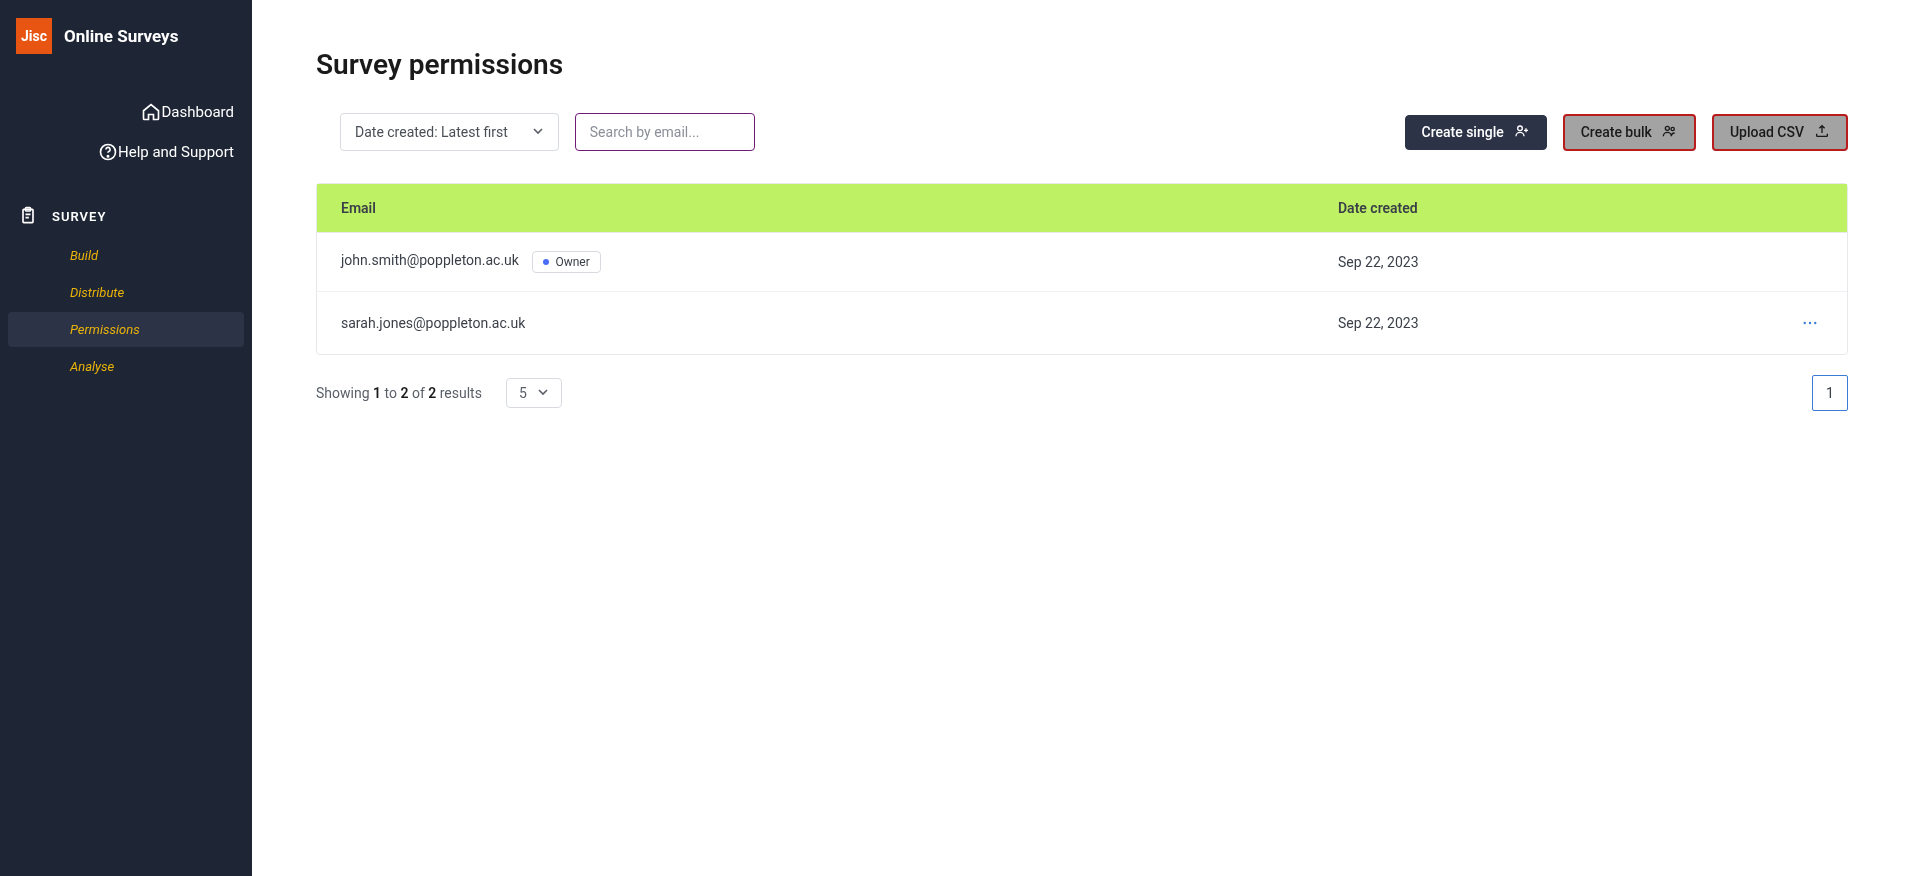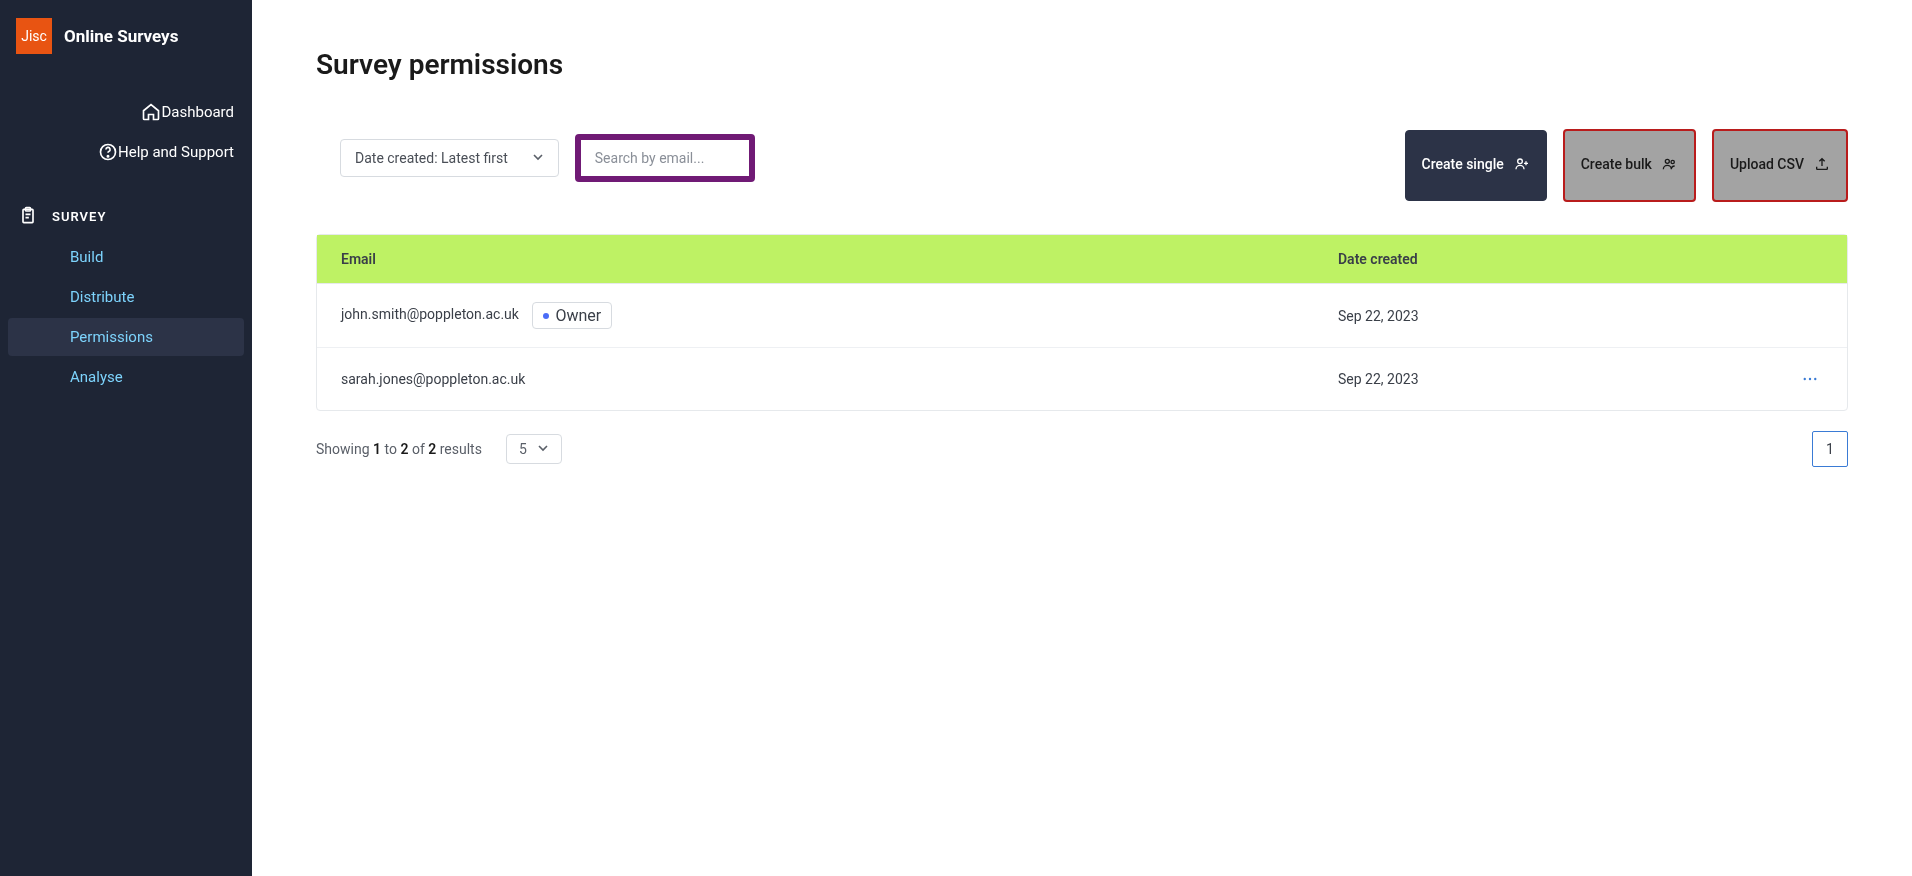--- a/index.html
+++ b/index.html
@@ -2,55 +2,55 @@
 <html><head>
   <meta charset="utf-8">
   <style>
     * { box-sizing: border-box; margin: 0; padding: 0; }
     body { font-family: -apple-system, BlinkMacSystemFont, "Segoe UI", Roboto, sans-serif; color: #1a1a1a; background: #fff; }
     .app { display: flex; width: 1912px; height: 876px; }
     
     
     .sidebar { width: 252px; background: #1e2535; color: #fff; display: flex; flex-direction: column; }
     .brand { display: flex; align-items: center; padding: 18px 16px; gap: 12px; }
-    .logo { width: 36px; height: 36px; background: #e85412; display: flex; align-items: center; justify-content: center; color: #fff; font-weight: 400; font-size: 14px; }
+    .logo { width: 36px; height: 36px; background: #e85412; display: flex; align-items: center; justify-content: center; color: #fff; font-weight: 700; font-size: 14px; }
     .brand-text { font-weight: 700; font-size: 17px; color: #fff; }
     .nav { padding-top: 20px; flex: 1; }
     .nav-item { display: flex; align-items: center; gap: 0; padding: 10px 18px; color: #fff; font-size: 15px; cursor: pointer; justify-content: flex-end; }
     .nav-icon { width: 20px; height: 20px; display: flex; align-items: center; justify-content: center; }
     .nav-section { display: flex; align-items: center; gap: 14px; padding: 10px 18px; margin-top: 24px; color: #fff; font-size: 13px; font-weight: 600; letter-spacing: 1px; }
-    .nav-sub { padding: 10px 18px 10px 62px; color: #7dd3fc; font-size: 15px; cursor: pointer; border-radius: 4px; margin: 2px 8px 2px 8px; }
+    .nav-sub { padding: 10px 18px 10px 62px; color: #eab308; font-size: 13px; cursor: pointer; border-radius: 4px; margin: 2px 8px 2px 8px; font-style: italic; }
     .nav-sub.active { background: #2c3347; }
     
     .user-footer { background: #2c3347; padding: 16px; display: flex; gap: 14px; align-items: flex-start; }
     .avatar { width: 36px; height: 36px; border-radius: 50%; background: #c8ccd4; display: flex; align-items: center; justify-content: center; overflow: hidden; }
     .avatar svg { width: 36px; height: 36px; }
     .user-info { display: flex; flex-direction: column; gap: 2px; }
     .user-name { font-weight: 700; font-size: 14px; color: #fff; }
     .user-org { font-size: 13px; color: #b5bcc9; }
     .logout { font-size: 13px; color: #fff; margin-top: 4px; cursor: pointer; }
     
     
     .main { flex: 1; padding: 48px 64px; overflow: auto; }
     .page-title { font-size: 28px; font-weight: 600; margin-bottom: 32px; }
     .toolbar { display: flex; gap: 16px; align-items: center; margin-bottom: 32px; }
     .dropdown { border: 1px solid #d7dbe0; border-radius: 4px; padding: 10px 14px; font-size: 14px; color: #4a4f57; background: #fff; display: flex; align-items: center; gap: 24px; cursor: pointer; min-width: 200px; justify-content: space-between; margin-left: 24px; }
-    .search { border: 6px solid #701a75; border-radius: 4px; padding: 10px 14px; font-size: 14px; color: #4a4f57; background: #fff; width: 180px; }
+    .search { border: 1px solid #701a75; border-radius: 4px; padding: 10px 14px; font-size: 14px; color: #4a4f57; background: #fff; width: 180px; }
     .search::placeholder { color: #8a8f98; }
     .spacer { flex: 1; }
-    .btn { border-radius: 4px; padding: 25px 16px; font-size: 14px; display: inline-flex; gap: 10px; cursor: pointer; font-weight: 500; margin-top: 16px; }
+    .btn { border-radius: 4px; padding: 7px 16px; font-size: 14px; display: inline-flex; align-items: center; gap: 10px; cursor: pointer; font-weight: 500; }
     .btn-primary { background: #2c3347; color: #fff; border: 1px solid #2c3347; }
     .btn-outline { background: #a3a3a3; color: #1a1a1a; border: 2px solid #b91c1c; }
     
     
     .table { width: 100%; border: 1px solid #e6e9ec; border-radius: 4px; border-collapse: separate; border-spacing: 0; }
     .table thead th { text-align: left; font-weight: 600; font-size: 14px; color: #3a3f48; background: #bef264; padding: 16px 24px; border-bottom: 1px solid #e6e9ec; }
     .table tbody td { padding: 18px 24px; font-size: 14px; color: #3a3f48; border-bottom: 1px solid #eef0f3; }
     .table tbody tr:last-child td { border-bottom: none; }
-    .badge { display: inline-flex; align-items: center; gap: 6px; border: 1px solid #d7dbe0; border-radius: 4px; padding: 3px 10px; font-size: 16px; color: #3a3f48; margin-left: 10px; }
+    .badge { display: inline-flex; align-items: center; gap: 6px; border: 1px solid #d7dbe0; border-radius: 4px; padding: 3px 10px; font-size: 12px; color: #3a3f48; margin-left: 10px; }
     .dot { width: 6px; height: 6px; border-radius: 50%; background: #4a6cf7; display: inline-block; }
     .row-menu { color: #3a7bd5; cursor: pointer; padding: 4px; display: inline-flex; }
     
     
     .results-bar { display: flex; align-items: center; gap: 24px; margin-top: 20px; font-size: 14px; color: #5a5f68; }
     .results-bar b { color: #1a1a1a; font-weight: 600; }
     .page-size { border: 1px solid #d7dbe0; border-radius: 4px; padding: 6px 12px; background: #fff; display: flex; align-items: center; gap: 10px; cursor: pointer; }
     .pagination { margin-left: auto; }
     .page-btn { border: 1px solid #3a7bd5; color: #3a3f48; background: #fff; width: 36px; height: 36px; display: inline-flex; align-items: center; justify-content: center; font-size: 14px; cursor: pointer; border-radius: 2px; }
     

